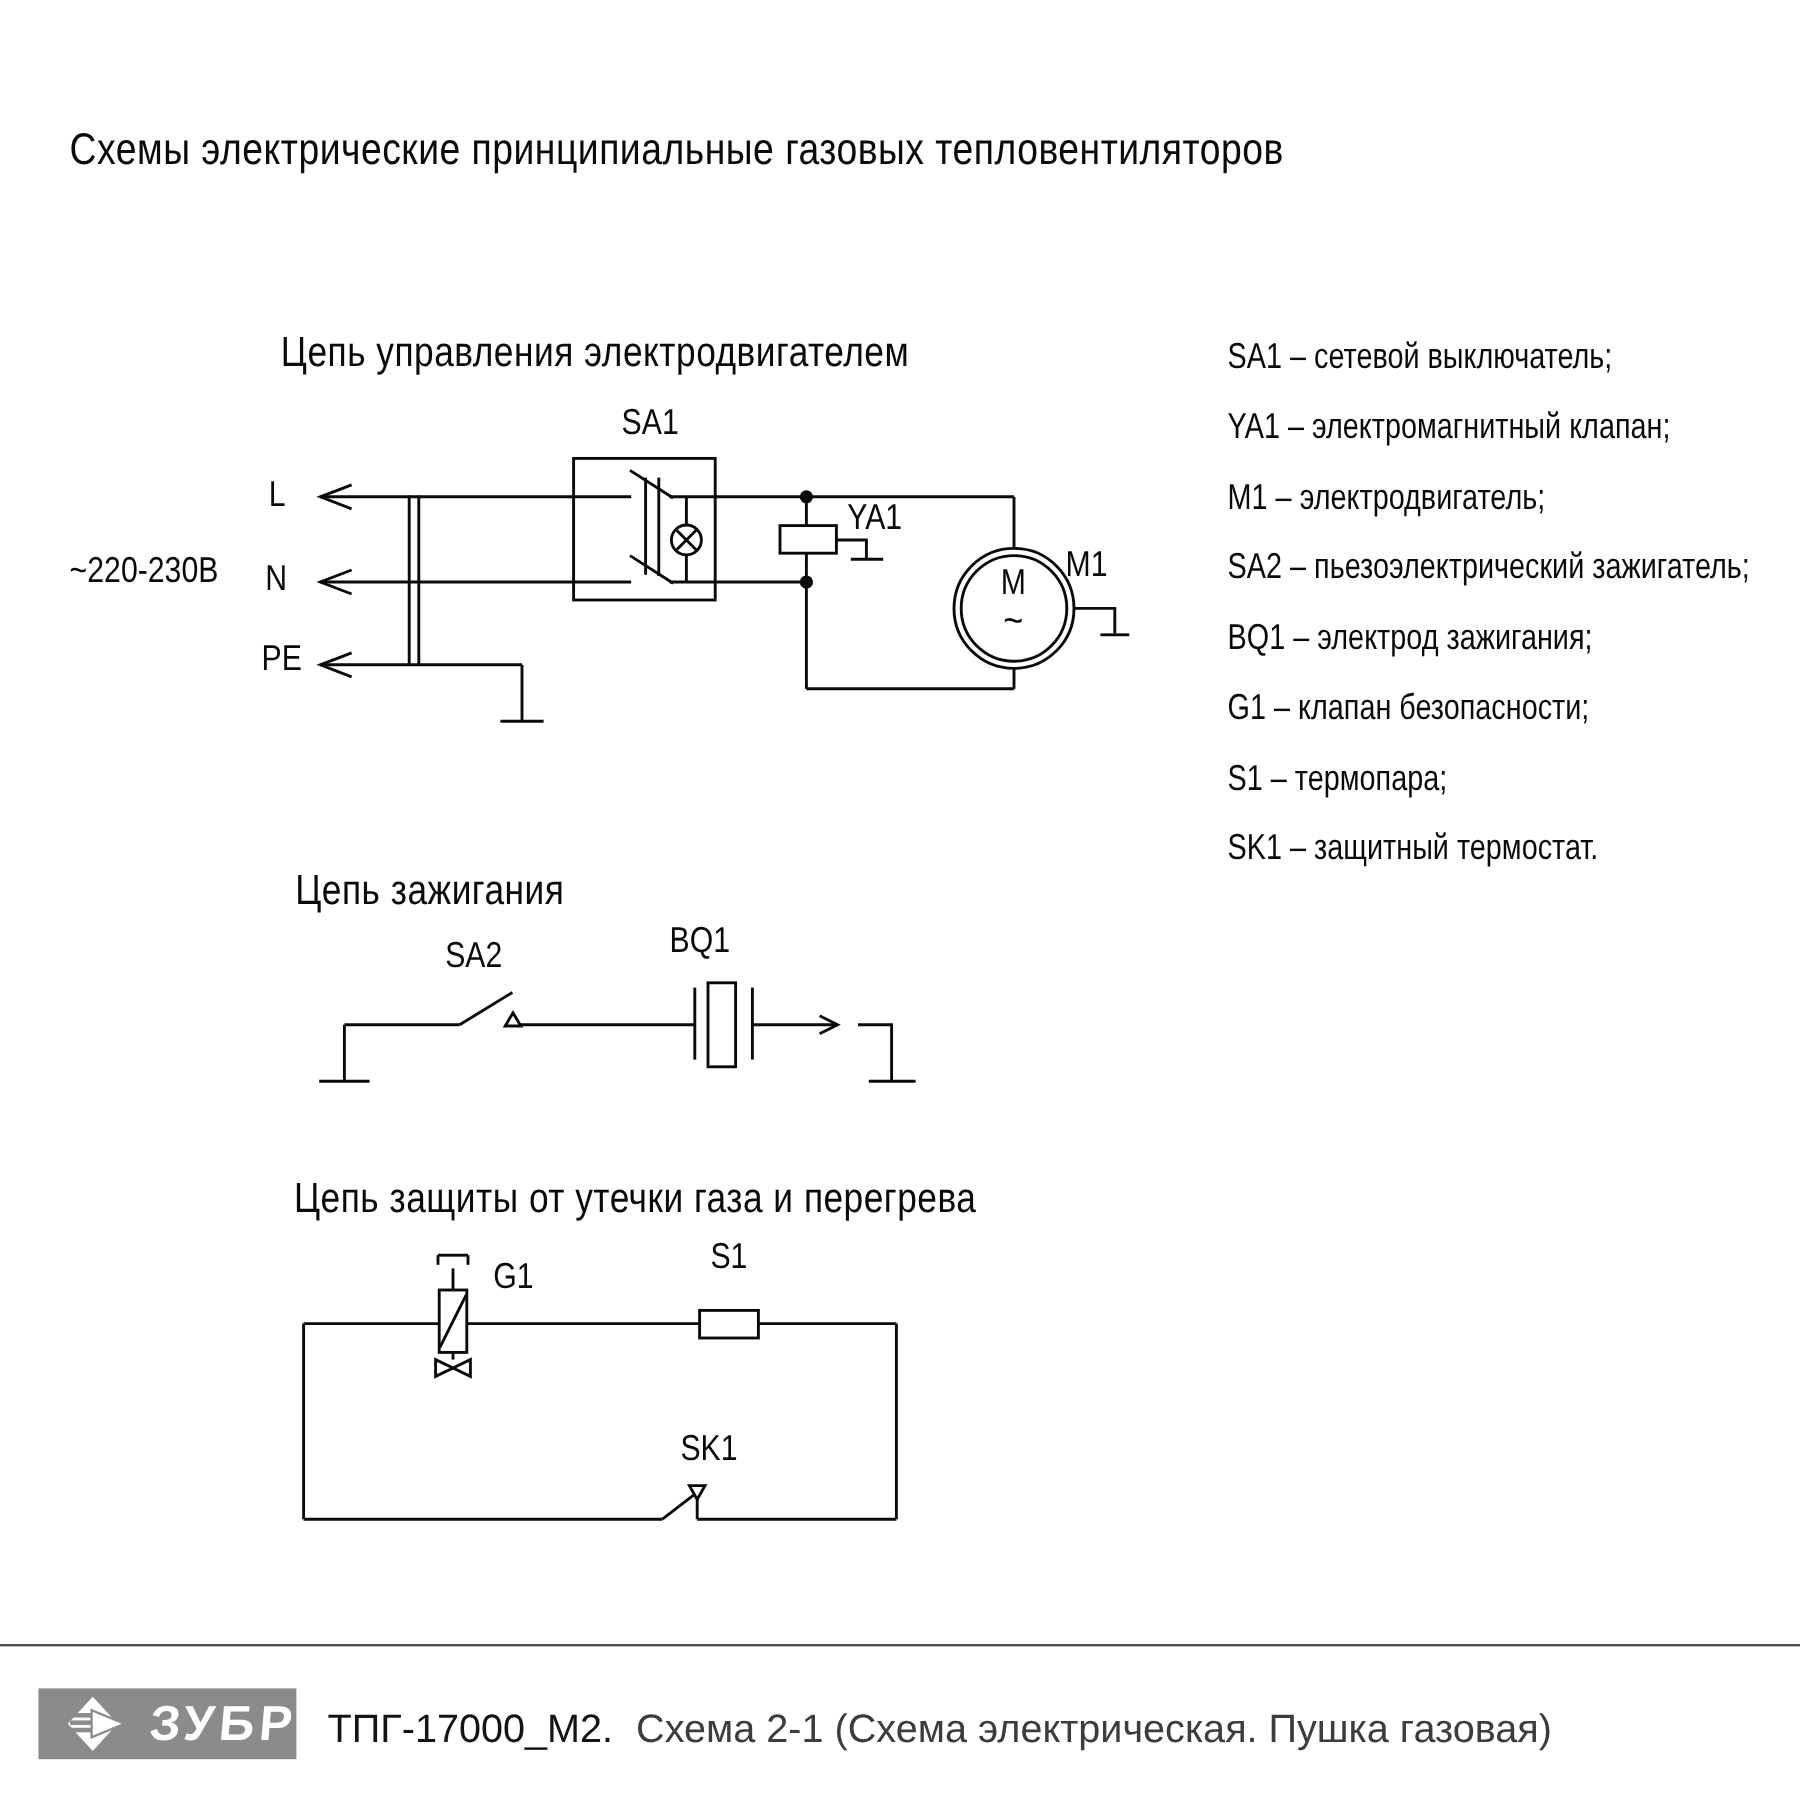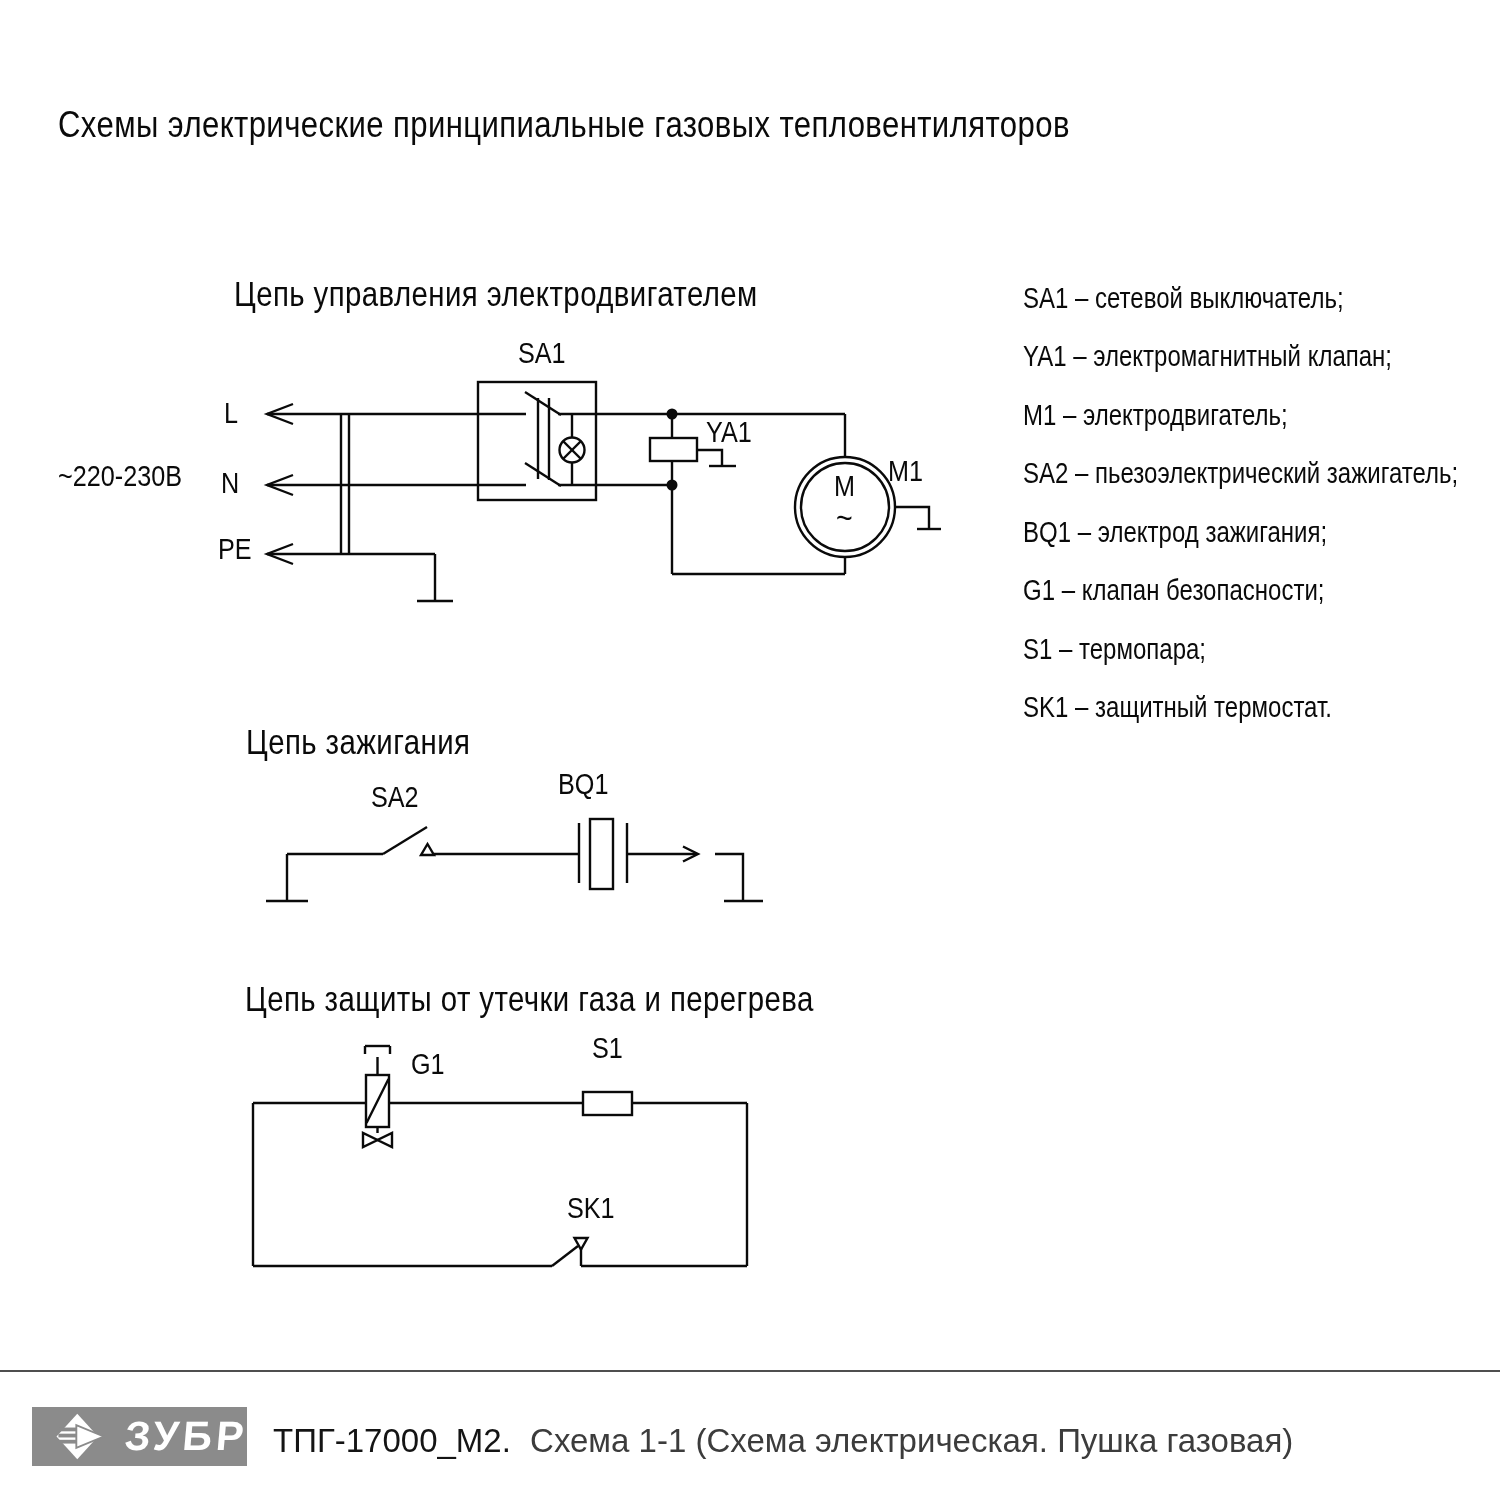--- a/index.html
+++ b/index.html
@@ -183,16 +183,16 @@
       <rect x="28" y="20.5" width="19" height="4" fill="#8b8b8b"></rect>
       <rect x="28" y="27" width="19" height="4" fill="#8b8b8b"></rect>
       <rect x="28" y="33.5" width="19" height="4" fill="#8b8b8b"></rect>
       <polygon points="47,18 47,42 76,30" fill="#ffffff" stroke="#8b8b8b" stroke-width="2"></polygon>
     </svg>
     <span class="logo-brand">ЗУБР</span>
   </div>
 
   <div class="footer-line">
     <span class="footer-model">ТПГ-17000_М2.</span>
-    <span class="footer-caption">Схема 1-1 (Схема электрическая. Пушка газовая)</span>
+    <span class="footer-caption">Схема 2-1 (Схема электрическая. Пушка газовая)</span>
   </div>
 
 </div>
 
 </body></html>

